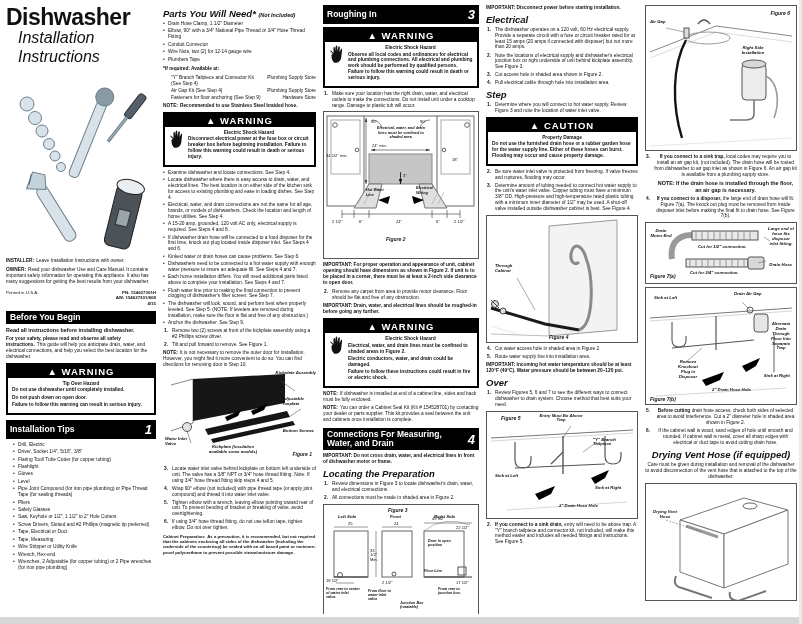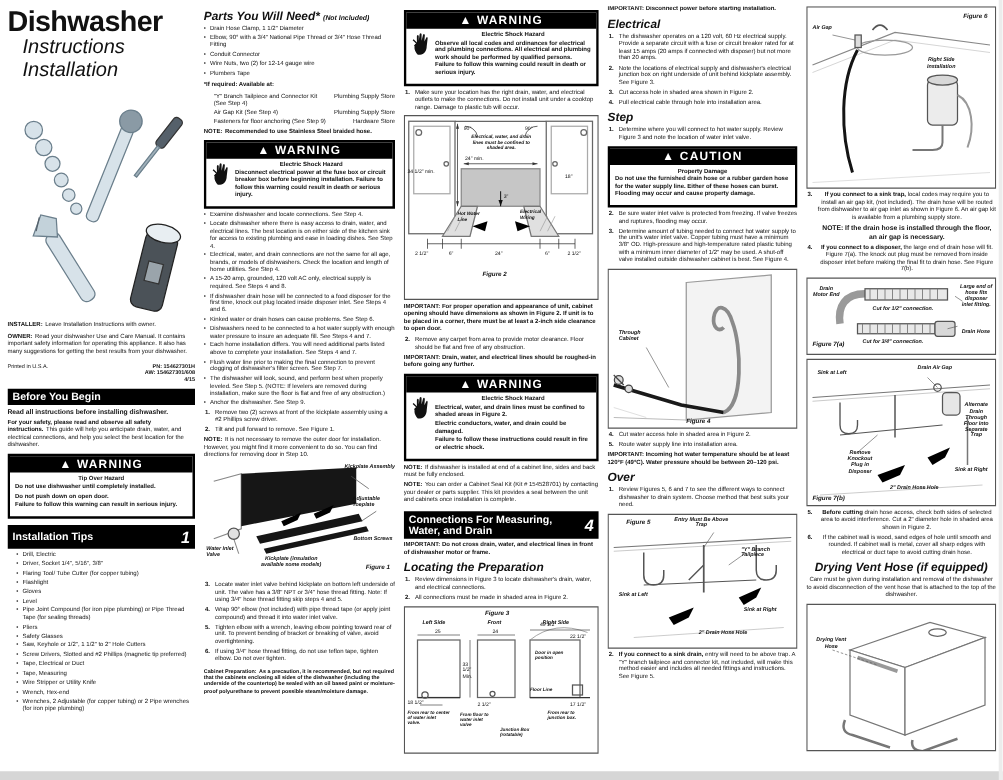--- a/index.html
+++ b/index.html
@@ -49,22 +49,22 @@
   .pnblock{text-align:right;font-weight:bold;line-height:1.25;}
   .bottom-strip{position:absolute;left:0;right:0;bottom:0;height:7px;background:#d6d6d6;}
   .right-strip{position:absolute;top:0;bottom:0;right:0;width:3px;background:#ececec;}
   .toolsart{display:block;margin:4px auto 2px;}
 </style>
 </head>
 <body>
 
 <div class="col" id="col1">
   <div class="title">Dishwasher</div>
+  <div class="subtitle">Installation</div>
   <div class="subtitle">Instructions</div>
-  <div class="subtitle">Installation</div>
 
   <svg class="toolsart" width="148" height="186" viewBox="0 0 148 186">
     <g stroke="#6b7f8c" stroke-width="1" fill="#d7e2e9">
       <circle cx="20" cy="34" r="7"></circle>
         <circle cx="28" cy="48" r="6.5"></circle>
         <circle cx="35" cy="61" r="6"></circle>
       <circle cx="42" cy="74" r="5.5"></circle>
         <circle cx="48" cy="86" r="5"></circle>
         <circle cx="54" cy="97" r="4.5"></circle>
       <g transform="rotate(22 82 66)">
@@ -228,20 +228,24 @@
   <ol class="steps" style="counter-reset:stp 2">
       <li>Locate water inlet valve behind kickplate on bottom left underside of unit. The valve has a 3/8" NPT or 3/4" hose thread fitting. Note: If using 3/4" hose thread fitting skip steps 4 and 5.</li>
       <li>Wrap 90° elbow (not included) with pipe thread tape (or apply joint compound) and thread it into water inlet valve.</li>
       <li>Tighten elbow with a wrench, leaving elbow pointing toward rear of unit. To prevent bending of bracket or breaking of valve, avoid overtightening.</li>
       <li>If using 3/4" hose thread fitting, do not use teflon tape, tighten elbow. Do not over tighten.</li>
     </ol>
   <p class="p" style="font-size:4.3px"><b class="bb">Cabinet Preparation:</b><span style="font-weight:bold">As a precaution, it is recommended, but not required that the cabinets enclosing all sides of the dishwasher (including the underside of the countertop) be sealed with an oil based paint or moisture-proof polyurethane to prevent possible steam/moisture damage.</span></p>
 </div>
 
 <div class="col" id="col3">
+  <div class="banner" style="margin-top:0">
+    <span class="btxt">Roughing In</span>
+    <span class="bnum">3</span>
+  </div>
 
   <div class="warnbox">
     <div class="whead"><span class="tri">▲</span> <span>WARNING</span></div>
     <div class="wbody">
       <div class="wflex">
         <svg class="handicon" viewBox="0 0 20 26">
           <path d="M7 25 C3 21 2 15 6 12 L6 5 Q7 3 8 5 L8 10 L9 3 Q10 1 11 3 L11 10 L12.5 4 Q13.5 2 14.5 4 L14 11 L16 7 Q17 5 17.5 7.5 L16.5 16 C16.5 21 13.5 25 9.5 25 Z" fill="#111"></path>
           <path d="M2 9 L6.5 13.5 L4 15 L9 20.5" stroke="#111" stroke-width="1.4" fill="none"></path>
         </svg>
         <div class="wlines">

